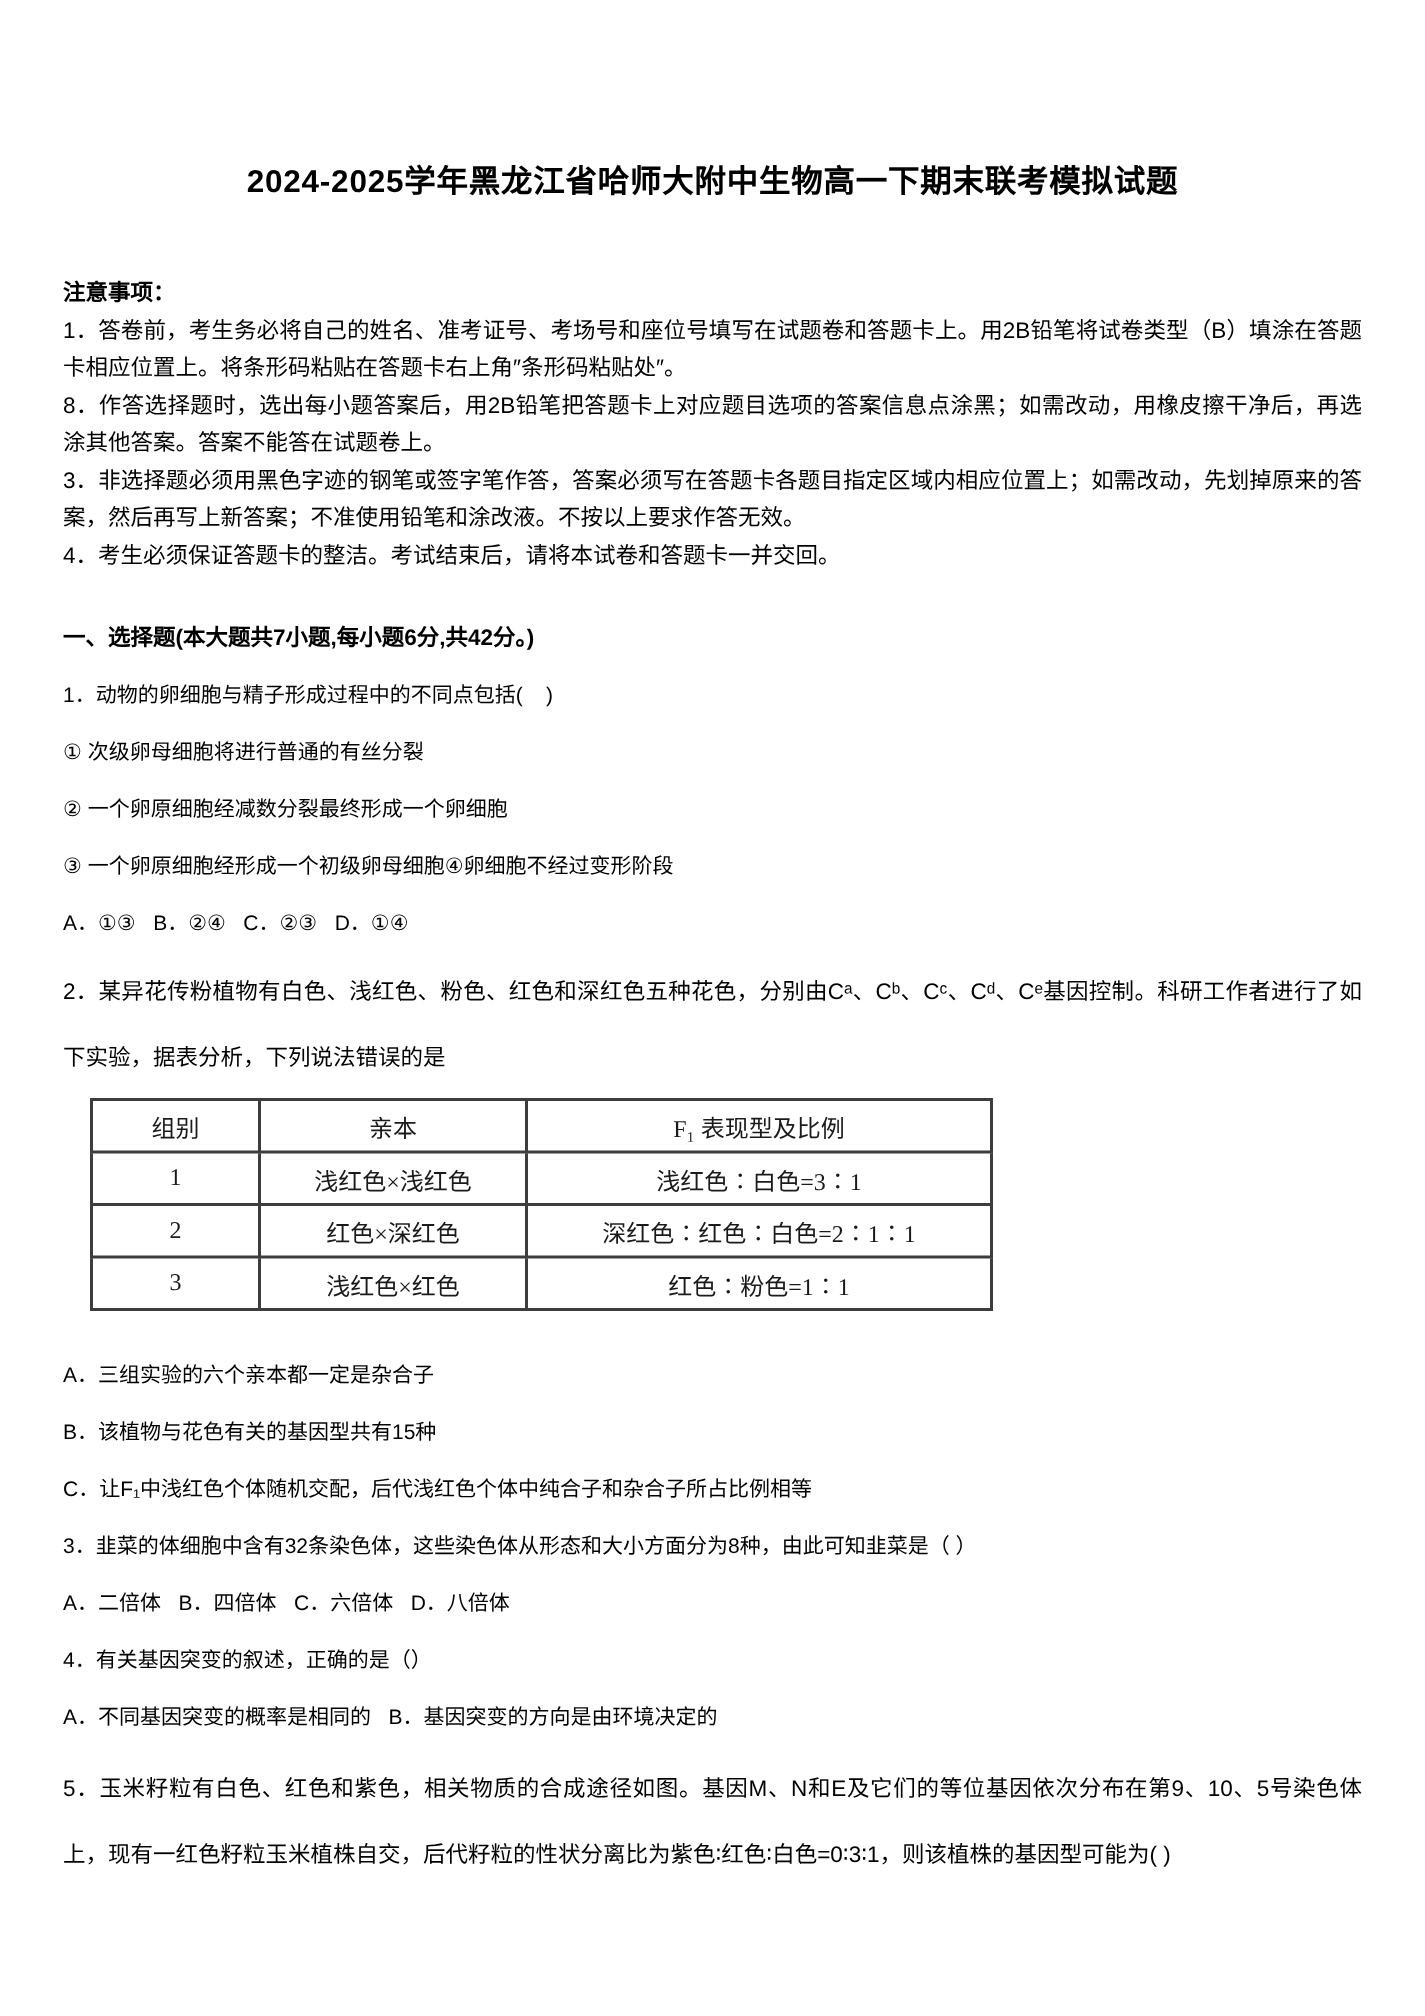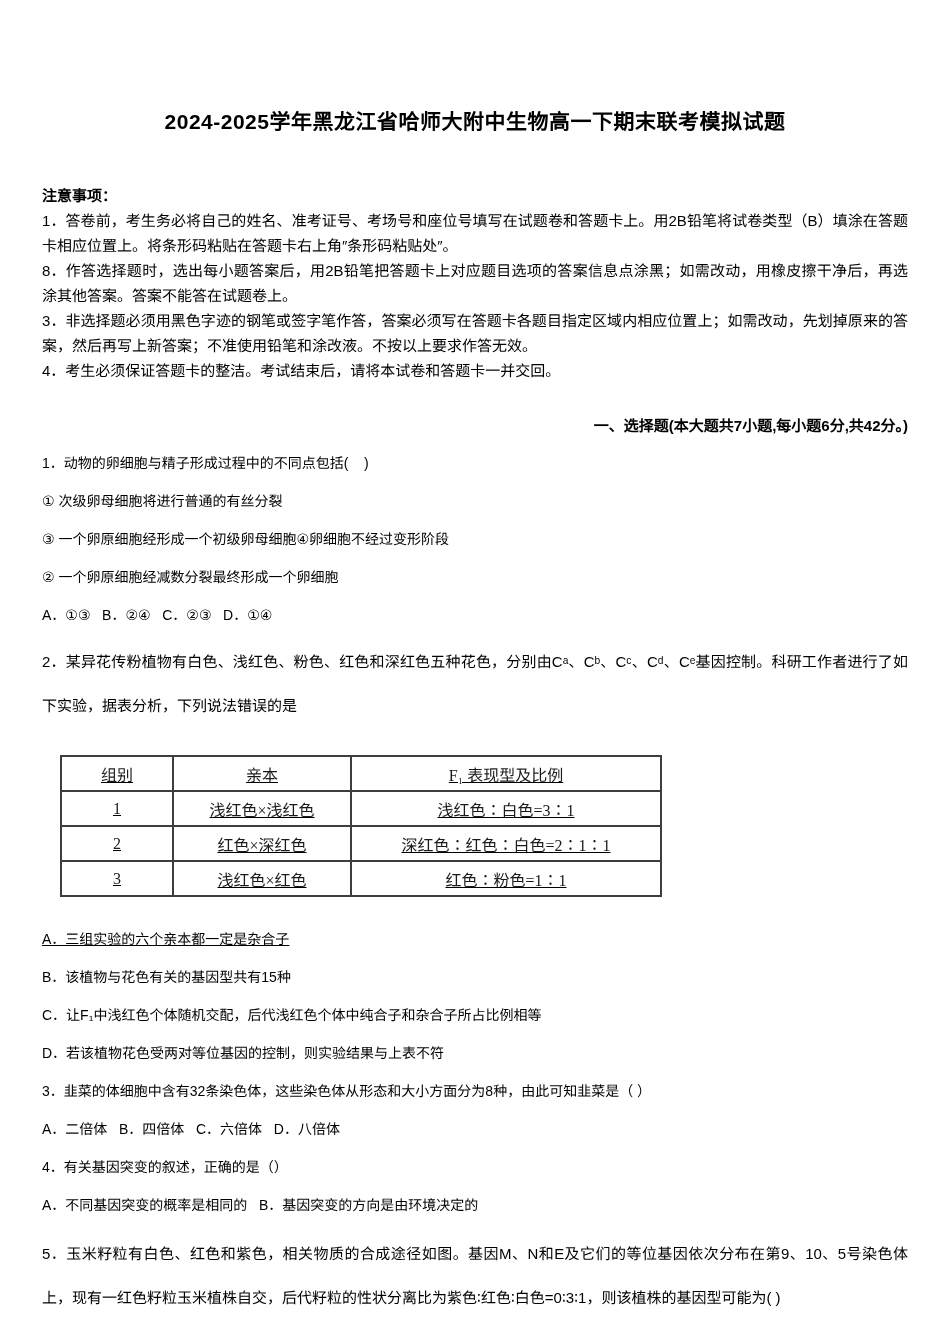--- a/index.html
+++ b/index.html
@@ -39,57 +39,54 @@
   }
   .notes .nh {
     font-weight: 700;
     margin-top: 48px;
   }
   .sec {
     margin: 30px 0 4px 0;
     font-size: 15px;
     line-height: 25px;
     font-weight: 600;
-    text-align: right;
   }
   .ql {
     margin: 13px 0 0 0;
     font-size: 14px;
     line-height: 25px;
     font-weight: 500;
     white-space: pre-wrap;
   }
   .qpara {
     margin: 12px 0 0 0;
     font-size: 15px;
     line-height: 44px;
     font-weight: 500;
     text-align: justify;
   }
   .etable {
-    margin: 27px 0 0 18px;
+    margin: 4px 0 0 18px;
     border-collapse: collapse;
     table-layout: fixed;
     width: 600px;
     font-family: "Liberation Serif", "DejaVu Serif", serif;
-    text-decoration: underline;
   }
   .etable th, .etable td {
     border: 2px solid #3d3d3d;
     height: 33px;
     padding: 0 6px;
     text-align: center;
     vertical-align: middle;
     font-size: 16px;
     font-weight: 400;
     color: #1a1a1a;
   }
   .opt-first {
     margin-top: 30px;
-    text-decoration: underline;
   }
   .q5 {
     margin-top: 14px;
   }
 </style>
 </head>
 <body>
 
 <div class="page">
 
@@ -101,22 +98,22 @@
     <p>8．作答选择题时，选出每小题答案后，用2B铅笔把答题卡上对应题目选项的答案信息点涂黑；如需改动，用橡皮擦干净后，再选涂其他答案。答案不能答在试题卷上。</p>
     <p>3．非选择题必须用黑色字迹的钢笔或签字笔作答，答案必须写在答题卡各题目指定区域内相应位置上；如需改动，先划掉原来的答案，然后再写上新答案；不准使用铅笔和涂改液。不按以上要求作答无效。</p>
     <p>4．考生必须保证答题卡的整洁。考试结束后，请将本试卷和答题卡一并交回。</p>
   </div>
 
   <p class="sec">一、选择题(本大题共7小题,每小题6分,共42分。)</p>
 
   <div class="question">
     <p class="ql">1．动物的卵细胞与精子形成过程中的不同点包括(    )</p>
     <p class="ql">① 次级卵母细胞将进行普通的有丝分裂</p>
+    <p class="ql">② 一个卵原细胞经减数分裂最终形成一个卵细胞</p>
     <p class="ql">③ 一个卵原细胞经形成一个初级卵母细胞④卵细胞不经过变形阶段</p>
-    <p class="ql">② 一个卵原细胞经减数分裂最终形成一个卵细胞</p>
     <p class="ql">A．①③   B．②④   C．②③   D．①④</p>
   </div>
 
   <div class="question">
     <p class="qpara">2．某异花传粉植物有白色、浅红色、粉色、红色和深红色五种花色，分别由Cᵃ、Cᵇ、Cᶜ、Cᵈ、Cᵉ基因控制。科研工作者进行了如下实验，据表分析，下列说法错误的是</p>
 
     <table class="etable">
       <colgroup>
         <col style="width:112px">
         <col style="width:178px">
@@ -142,21 +139,20 @@
           <td>3</td>
           <td>浅红色×红色</td>
           <td>红色∶粉色=1∶1</td>
         </tr>
       </tbody>
     </table>
 
     <p class="ql opt-first">A．三组实验的六个亲本都一定是杂合子</p>
     <p class="ql">B．该植物与花色有关的基因型共有15种</p>
     <p class="ql">C．让F₁中浅红色个体随机交配，后代浅红色个体中纯合子和杂合子所占比例相等</p>
-    <p class="ql">D．若该植物花色受两对等位基因的控制，则实验结果与上表不符</p>
   </div>
 
   <div class="question">
     <p class="ql">3．韭菜的体细胞中含有32条染色体，这些染色体从形态和大小方面分为8种，由此可知韭菜是（ ）</p>
     <p class="ql">A．二倍体   B．四倍体   C．六倍体   D．八倍体</p>
   </div>
 
   <div class="question">
     <p class="ql">4．有关基因突变的叙述，正确的是（）</p>
     <p class="ql">A．不同基因突变的概率是相同的   B．基因突变的方向是由环境决定的</p>

